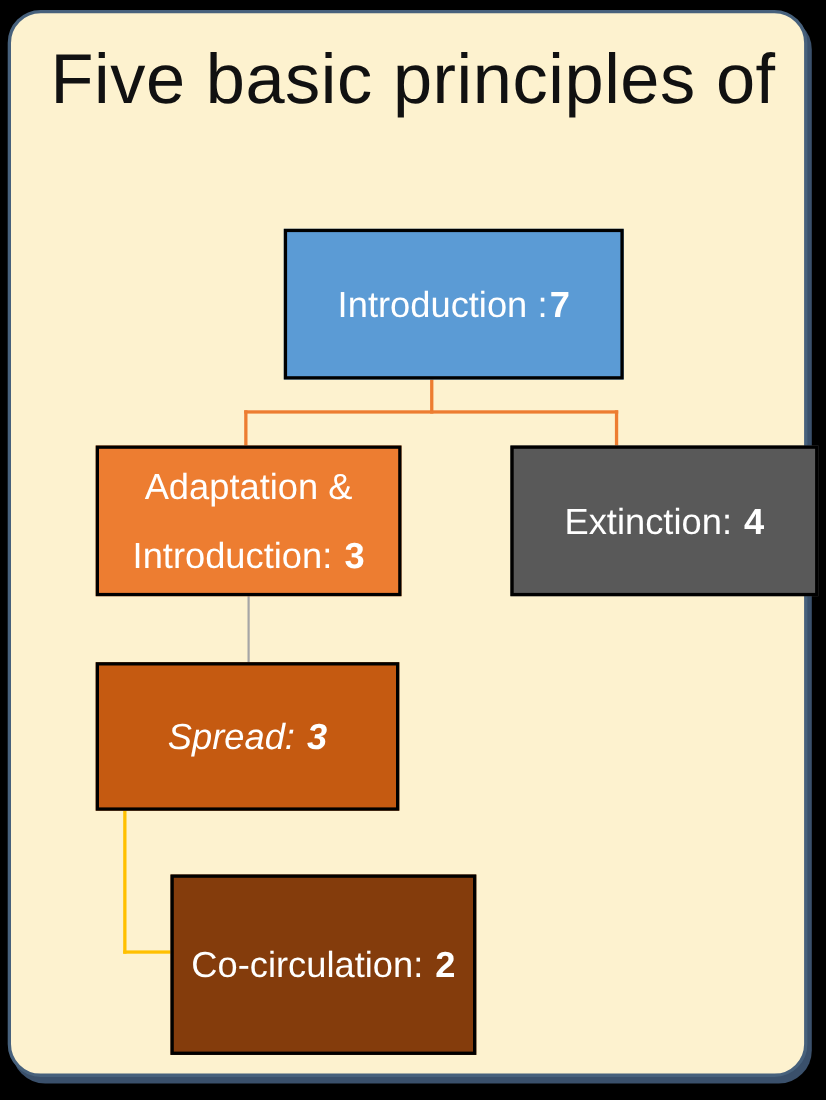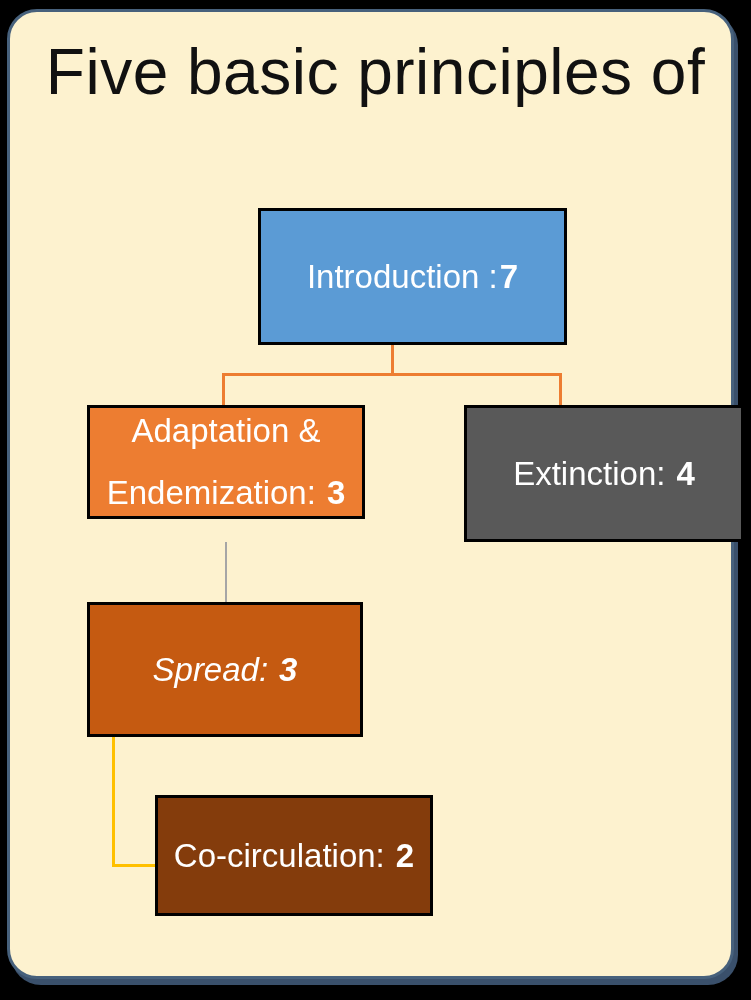--- a/index.html
+++ b/index.html
@@ -39,24 +39,24 @@
     display:flex;
     flex-direction:column;
     align-items:center;
     justify-content:center;
     text-align:center;
   }
   .node .line{white-space:nowrap;}
   .num{font-weight:700;margin-left:11px;}
   .tight .num{margin-left:2px;}
   .node-introduction{left:238px;top:208px;width:309px;height:137px;background:var(--blue,#5B9BD5);margin-left:20px;}
-  .node-adaptation{left:87px;top:405px;width:278px;height:114px;background:var(--orange,#ED7D31);line-height:62px;justify-content:center;}
+  .node-adaptation{left:87px;top:405px;width:278px;height:137px;background:var(--orange,#ED7D31);line-height:62px;justify-content:center;}
   .node-extinction{left:420px;top:405px;width:280px;height:137px;background:var(--gray,#595959);margin-left:44px;}
   .node-spread{left:87px;top:602px;width:276px;height:135px;background:var(--dark-orange,#C55A11);font-style:italic;}
-  .node-cocirculation{left:155px;top:795px;width:278px;height:121px;background:var(--brown,#843C0C);}
+  .node-cocirculation{left:155px;top:795px;width:278px;height:164px;background:var(--brown,#843C0C);}
   .conn{position:absolute;}
   .conn-orange{background:var(--connector-orange,#ED7D31);}
   .conn-gray{background:var(--connector-gray,#A6A6A6);}
   .conn-yellow{background:var(--connector-yellow,#FFC000);}
   .c-stem{left:391px;top:345px;width:3px;height:31px;}
   .c-horiz{left:222px;top:373px;width:340px;height:3px;}
   .c-drop-left{left:222px;top:373px;width:3px;height:32px;}
   .c-drop-right{left:559px;top:373px;width:3px;height:32px;}
   .c-gray-vert{left:225px;top:542px;width:2px;height:60px;}
   .c-yellow-vert{left:112px;top:737px;width:3px;height:130px;}
@@ -82,21 +82,21 @@
 
   <div class="node node-introduction tight">
     <div class="line">
       <span>Introduction :</span><span class="num">7</span>
     </div>
   </div>
 
   <div class="node node-adaptation">
     <div class="line">Adaptation &amp;</div>
     <div class="line">
-      <span>Endemization:</span><span class="num">3</span>
+      <span>Introduction:</span><span class="num">3</span>
     </div>
   </div>
 
   <div class="node node-extinction">
     <div class="line">
       <span>Extinction:</span><span class="num">4</span>
     </div>
   </div>
 
   <div class="node node-spread">

